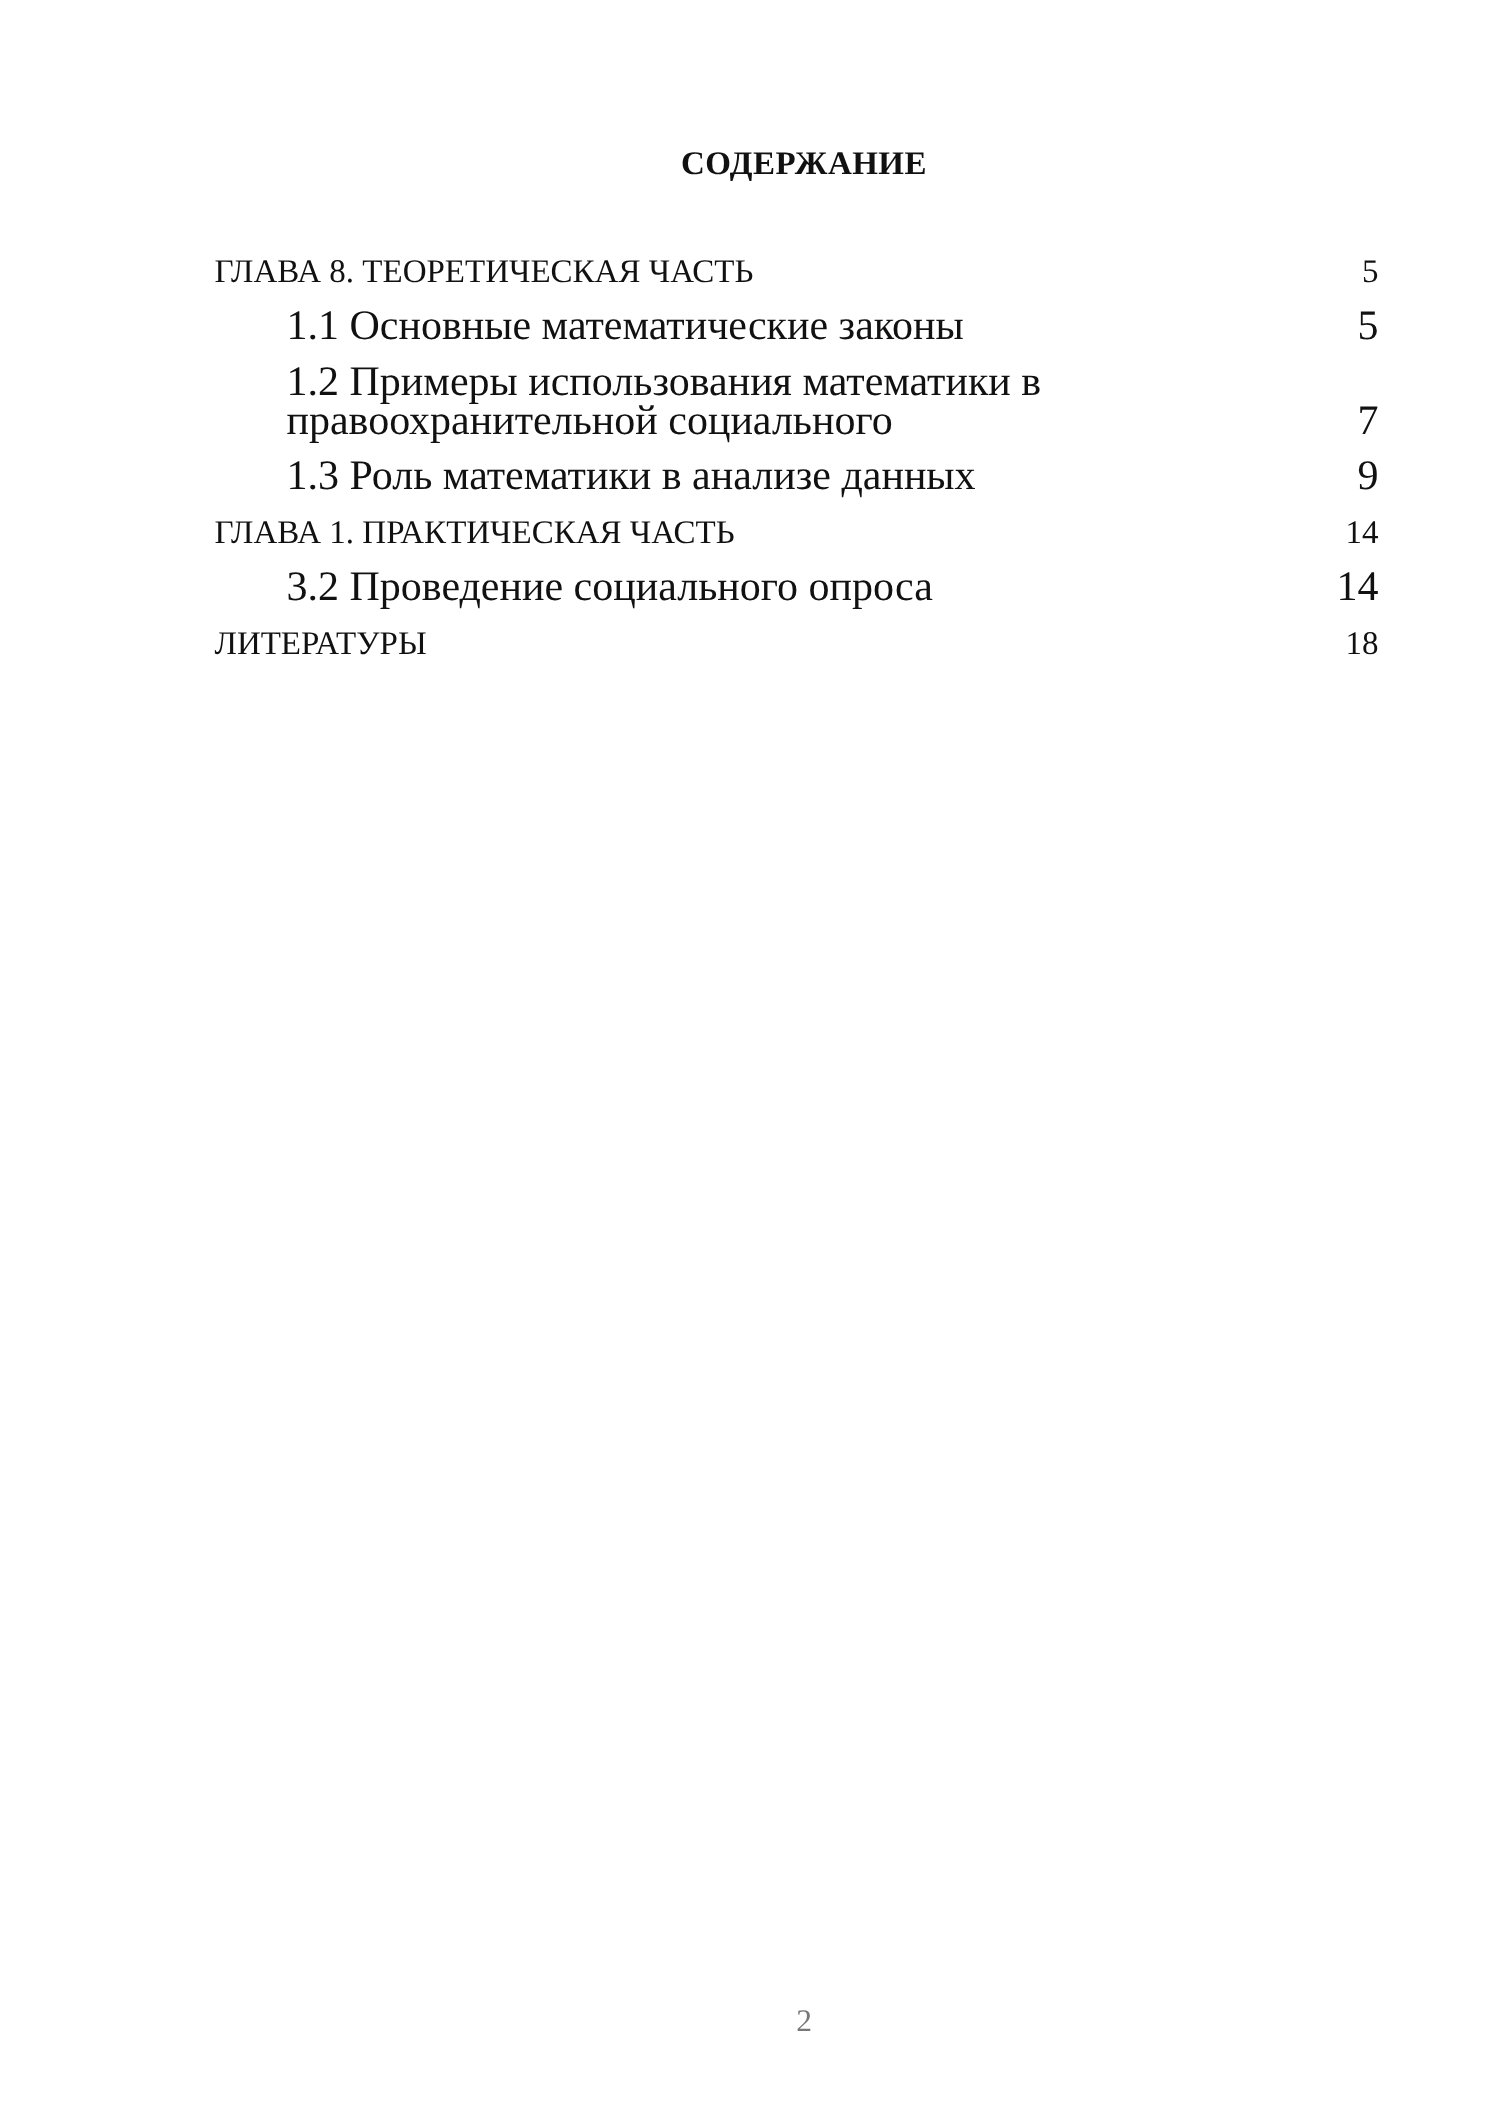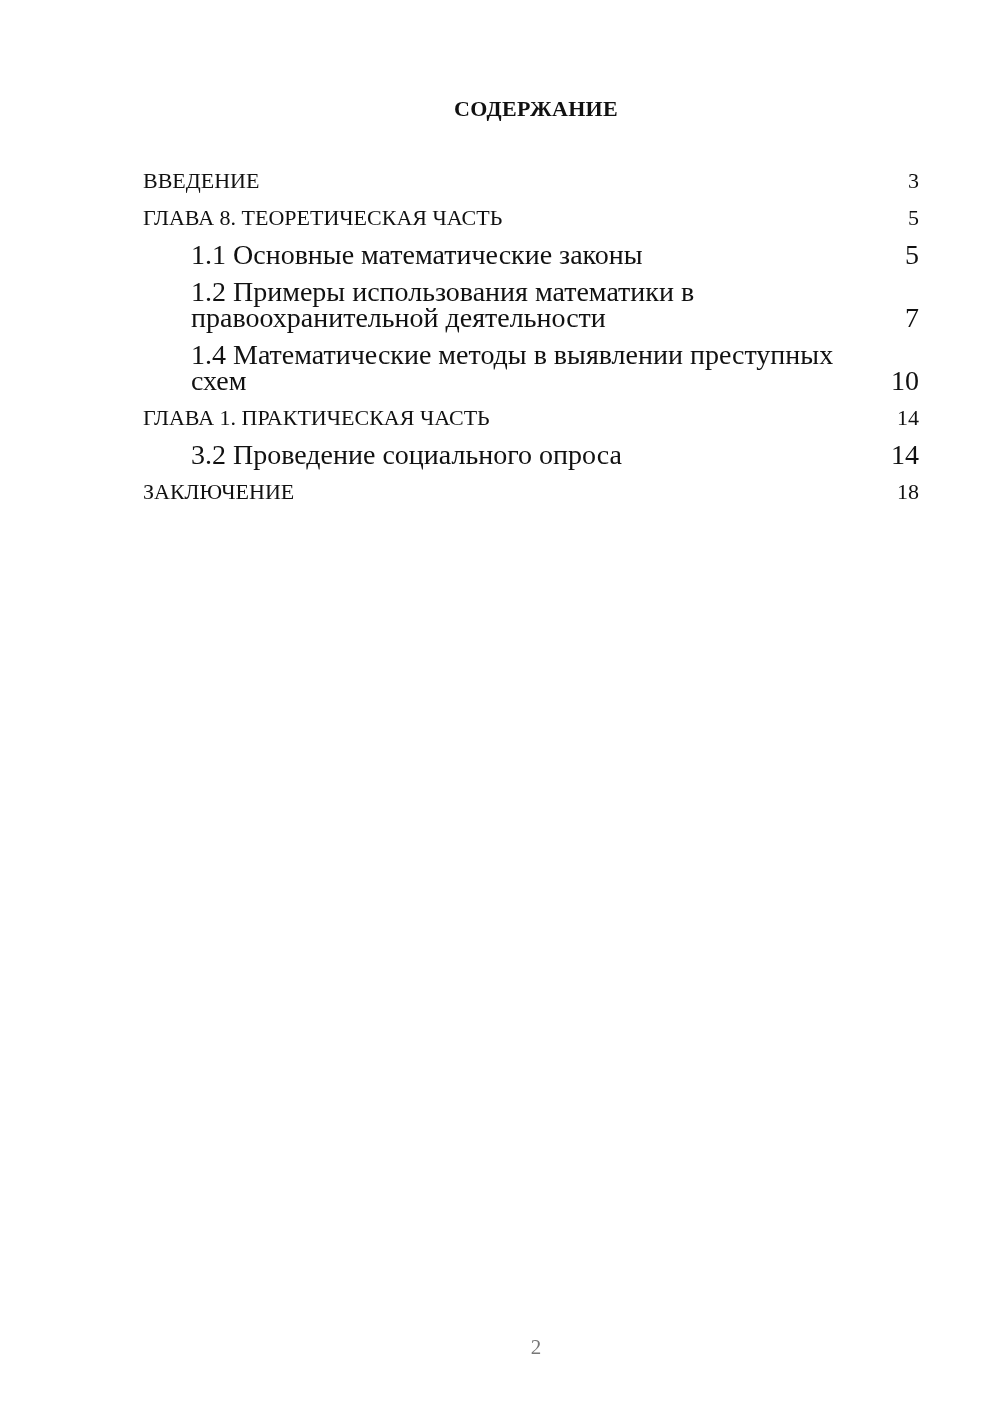--- a/index.html
+++ b/index.html
@@ -25,50 +25,46 @@
   }
 </style>
 </head>
 <body>
 
 <div>
   <div class="title">СОДЕРЖАНИЕ</div>
 
   <div class="toc">
     <div class="row lvl1">
-      <span class="label">ВВЕДЕНИЕ</span>
-      <span class="page">3</span>
-    </div>
-    <div class="row lvl1">
       <span class="label">ГЛАВА 8. ТЕОРЕТИЧЕСКАЯ ЧАСТЬ</span>
       <span class="page">5</span>
     </div>
     <div class="row lvl2">
       <span class="label">1.1 Основные математические законы</span>
       <span class="page">5</span>
     </div>
     <div class="row lvl2 multi">
       <span class="label">
         <span>1.2 Примеры использования математики в</span><br>
-        <span>правоохранительной деятельности</span>
+        <span>правоохранительной социального</span>
       </span>
       <span class="page">7</span>
     </div>
     <div class="row lvl2">
-      <span class="label">1.4 Математические методы в выявлении преступных схем</span>
-      <span class="page">10</span>
+      <span class="label">1.3 Роль математики в анализе данных</span>
+      <span class="page">9</span>
     </div>
     <div class="row lvl1">
       <span class="label">ГЛАВА 1. ПРАКТИЧЕСКАЯ ЧАСТЬ</span>
       <span class="page">14</span>
     </div>
     <div class="row lvl2">
       <span class="label">3.2 Проведение социального опроса</span>
       <span class="page">14</span>
     </div>
     <div class="row lvl1">
-      <span class="label">ЗАКЛЮЧЕНИЕ</span>
+      <span class="label">ЛИТЕРАТУРЫ</span>
       <span class="page">18</span>
     </div>
   </div>
 
   <div class="page-num">2</div>
 </div>
 
 </body></html>

